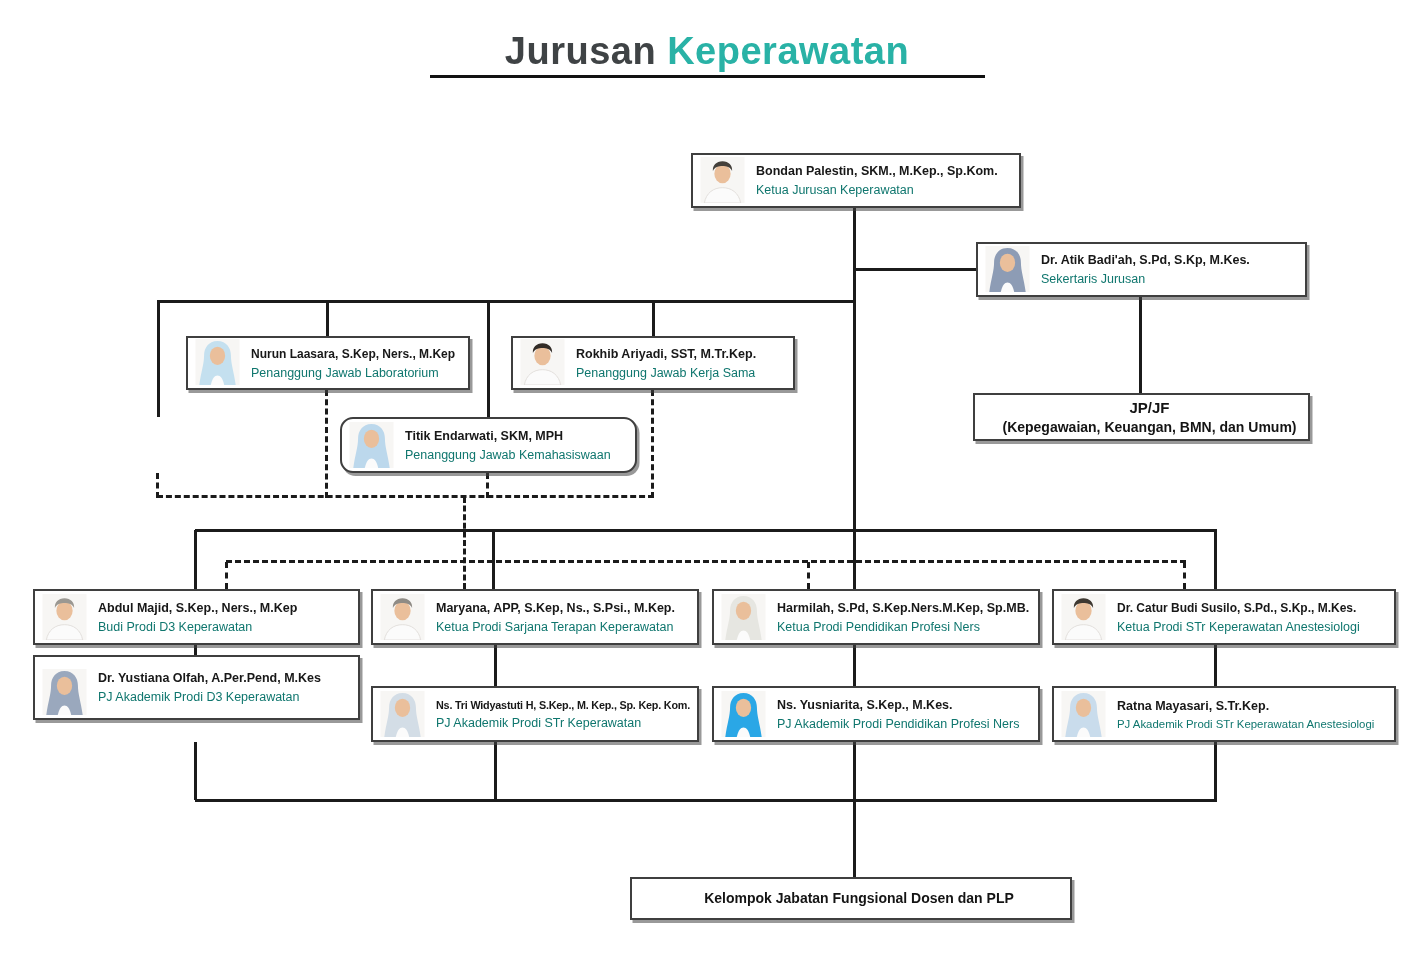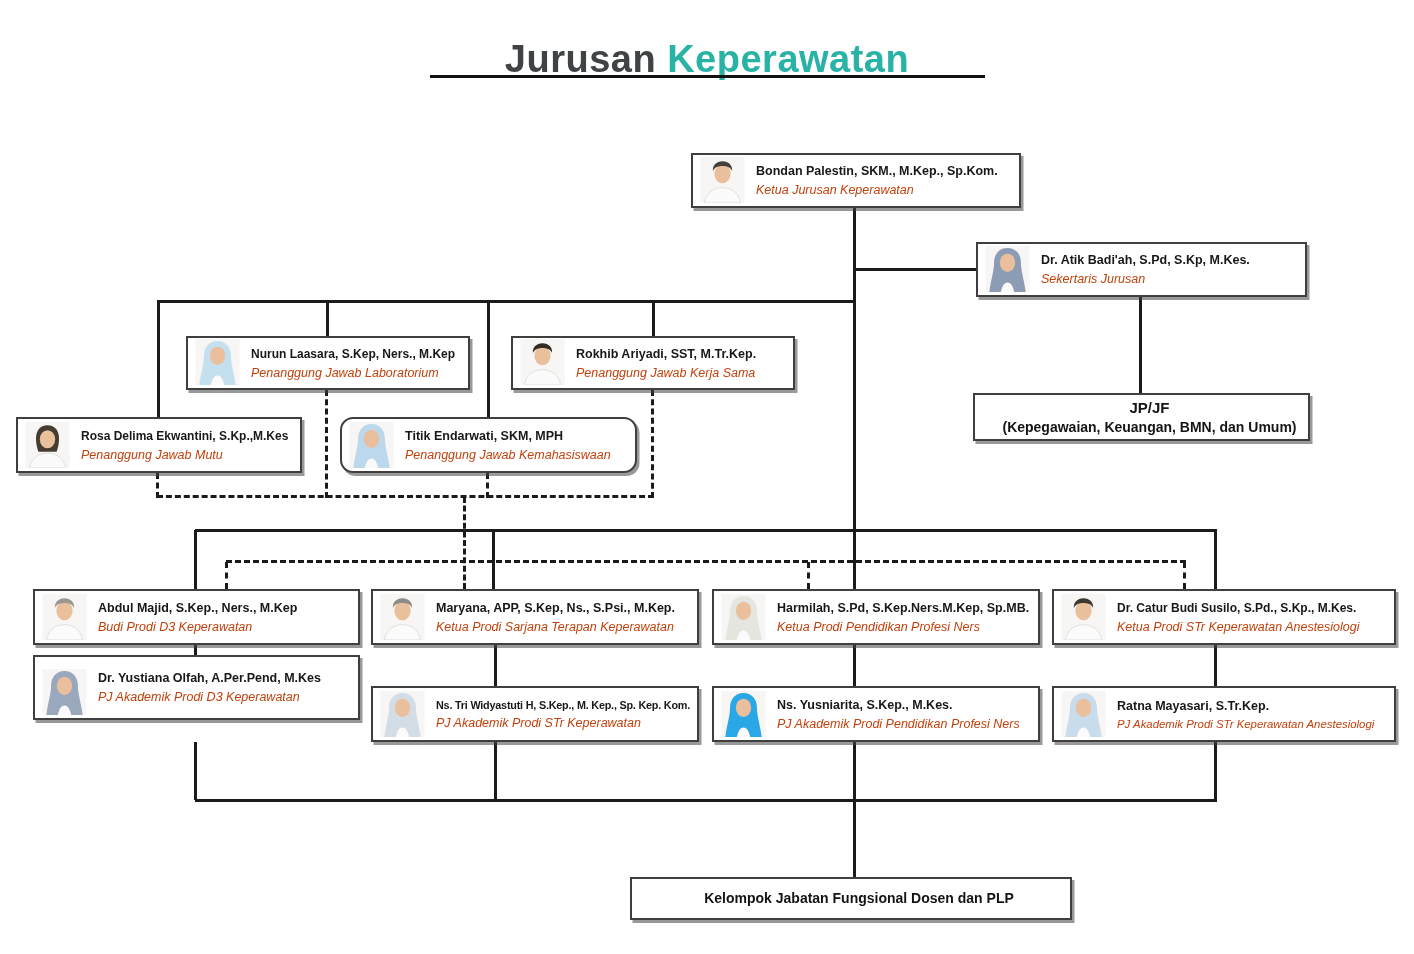--- a/index.html
+++ b/index.html
@@ -1,38 +1,38 @@
 <!DOCTYPE html>
 <html><head>
 <meta charset="utf-8">
 <style>
   html,body{margin:0;padding:0;background:#ffffff;}
   .canvas{position:relative;width:1414px;height:954px;background:#ffffff;overflow:hidden;
           font-family:"Liberation Sans",sans-serif;}
 
   
   .title-wrap{position:absolute;left:0;top:22px;width:100%;text-align:center;}
-  .title{font-size:38px;font-weight:700;color:#3f4345;letter-spacing:.5px;margin:16px;}
+  .title{font-size:38px;font-weight:700;color:#3f4345;letter-spacing:.5px;margin:8px;}
   .title .accent{color:#29b2a6;}
   .title-underline{position:absolute;left:430px;top:75px;width:555px;height:3px;background:#111111;}
 
   
   .ln{position:absolute;background:#1b1b1b;}
   .dv{position:absolute;width:0;border-left:3px dashed #1b1b1b;}
   .dh{position:absolute;height:0;border-top:3px dashed #1b1b1b;}
 
   
   .pbox{position:absolute;background:#ffffff;border:2px solid #3f3f3f;box-sizing:border-box;
         box-shadow:2.5px 3px 0 rgba(70,70,70,.55);display:flex;align-items:center;
         padding:3px 8px 3px 7px;}
   .avatar{flex:none;width:45px;height:46px;margin-right:11px;overflow:hidden;align-self:flex-end;}
   .avatar svg{display:block;width:100%;height:100%;}
   .ptxt{display:flex;flex-direction:column;gap:5px;min-width:0;}
   .pname{font-weight:700;font-size:12.5px;color:#181818;white-space:nowrap;}
-  .prole{font-size:12.5px;color:#c2410c;white-space:nowrap;font-style:italic;}
+  .prole{font-size:12.5px;color:#0f766e;white-space:nowrap;}
   .pname.sm{font-size:12px;}
   .pname.xs{font-size:10.8px;letter-spacing:-.2px;}
   .prole.sm{font-size:11.4px;}
 
   
   .ubox{position:absolute;background:#ffffff;border:2.5px solid #3f3f3f;box-sizing:border-box;
         box-shadow:2.5px 3px 0 rgba(70,70,70,.55);display:flex;flex-direction:column;
         align-items:center;justify-content:center;text-align:center;padding-left:16px;}
   .u1{font-weight:700;font-size:15px;color:#141414;line-height:1.3;}
   .u2{font-weight:700;font-size:14px;color:#141414;line-height:1.3;}
@@ -151,34 +151,20 @@
           <path d="M23 4.5 C29.5 4.5 33.5 9 33 14.5 C31 10.5 27 9.5 23 9.5 C19 9.5 15 10.5 13 14.5 C12.5 9 16.5 4.5 23 4.5 Z" fill="#322c27"></path>
           <path d="M4 48 C6 37.5 13.5 32 23 32 C32.5 32 40 37.5 42 48 Z" fill="#fbfbfb" stroke="#e2dfdb" stroke-width="1"></path>
         </svg>
       </span>
     <div class="ptxt">
         <div class="pname">Rokhib Ariyadi, SST, M.Tr.Kep.</div>
         <div class="prole">Penanggung Jawab Kerja Sama</div>
       </div>
   </div>
 
-  <div class="pbox" id="b-rosa">
-    <span class="avatar">
-        <svg viewBox="0 0 46 48" xmlns="http://www.w3.org/2000/svg">
-          <rect width="46" height="48" fill="#f7f6f4"></rect>
-          <path d="M23 3.5 C31 3.5 35 9.5 35 17 C35 23 34 27 32.5 31 L13.5 31 C12 27 11 23 11 17 C11 9.5 15 3.5 23 3.5 Z" fill="#453c34"></path>
-          <ellipse cx="23" cy="18" rx="8" ry="9.5" fill="#eabf9b"></ellipse>
-          <path d="M4 48 C6 38 13.5 32.5 23 32.5 C32.5 32.5 40 38 42 48 Z" fill="#fbfbfb" stroke="#e2dfdb" stroke-width="1"></path>
-        </svg>
-      </span>
-    <div class="ptxt">
-        <div class="pname sm">Rosa Delima Ekwantini, S.Kp.,M.Kes</div>
-        <div class="prole">Penanggung Jawab Mutu</div>
-      </div>
-  </div>
 
   <div class="pbox" id="b-titik">
     <span class="avatar">
         <svg viewBox="0 0 46 48" xmlns="http://www.w3.org/2000/svg">
           <rect width="46" height="48" fill="#f7f6f4"></rect>
           <path d="M23 2 C13.5 2 9 9.5 9 17 C9 26 6 34 4 48 L42 48 C40 34 37 26 37 17 C37 9.5 32.5 2 23 2 Z" fill="#bcd8ec"></path>
           <ellipse cx="23" cy="17.5" rx="8" ry="9.5" fill="#eabf9b"></ellipse>
           <path d="M16 48 C17.5 41 20 38 23 38 C26 38 28.5 41 30 48 Z" fill="#fbfbfb"></path>
         </svg>
       </span>

